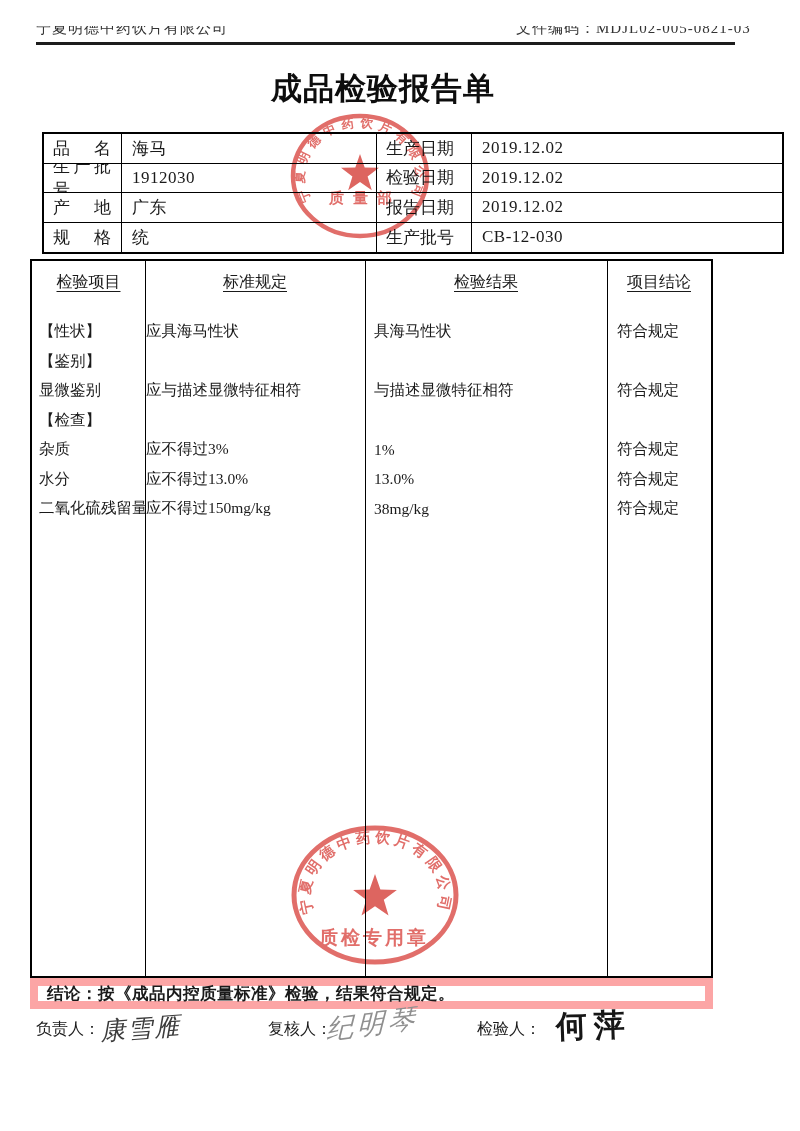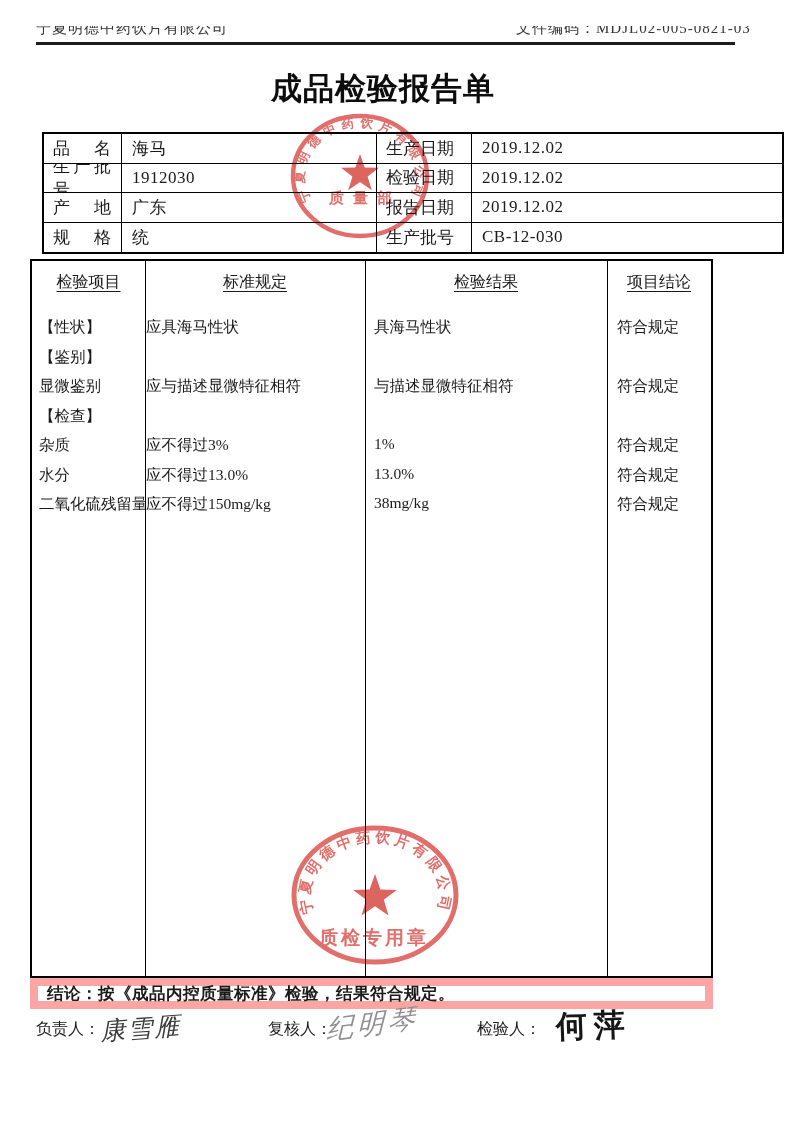--- a/index.html
+++ b/index.html
@@ -34,21 +34,21 @@
   .val { padding-left:10px; letter-spacing:0.5px; }
   
   .insp { position:absolute; left:30px; top:259px; width:683px; height:719px; border:2px solid #000; }
   .insp .v { position:absolute; top:0; bottom:0; width:1px; background:#000; }
   .v1 { left:113px; } .v2 { left:333px; } .v3 { left:575px; }
   .ih { position:absolute; top:11px; text-align:center; font-size:16px;
         text-decoration:underline; text-underline-offset:4px; }
   .ih1 { left:0; width:113px; } .ih2 { left:113px; width:220px; }
   .ih3 { left:333px; width:242px; } .ih4 { left:575px; width:104px; }
   .ibody { position:absolute; left:0; top:56px; width:100%; }
-  .bl { display:flex; height:29.5px; align-items:flex-start; font-size:15.5px; white-space:nowrap; }
+  .bl { display:flex; height:29.5px; align-items:center; font-size:15.5px; white-space:nowrap; }
   .b1 { width:113px; padding-left:7px; overflow:hidden; }
   .b2 { width:220px; padding-left:1px; }
   .b3 { width:242px; padding-left:9px; }
   .b4 { flex:1; padding-left:10px; }
   
   .conclusion { position:absolute; left:30px; top:978px; width:683px; height:31px;
     border:8px solid #fca5a5; display:flex; align-items:center; padding-left:9px;
     font-size:16.5px; font-weight:600; letter-spacing:0.5px; }
   
   .sig-label { position:absolute; font-size:16px; font-weight:400; }

